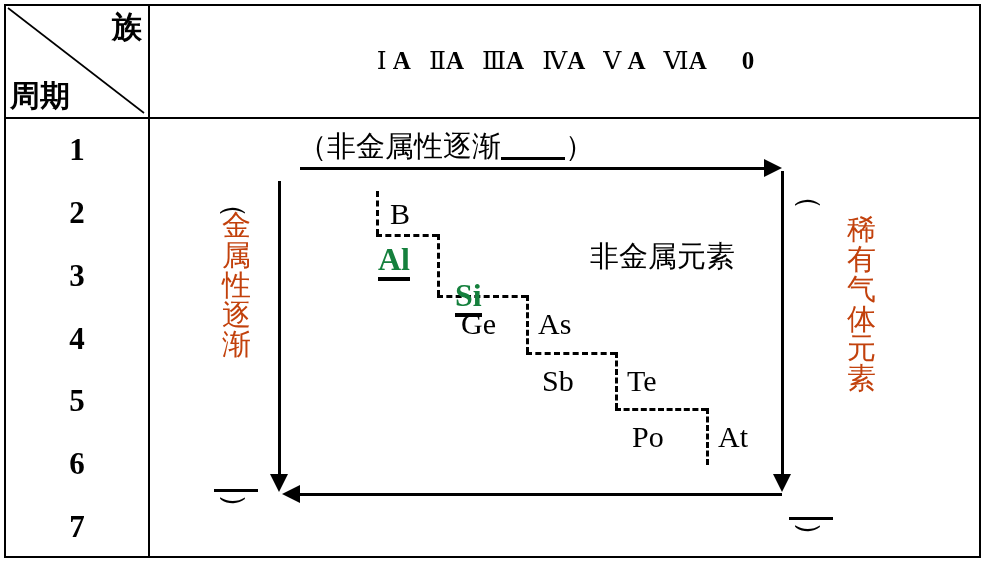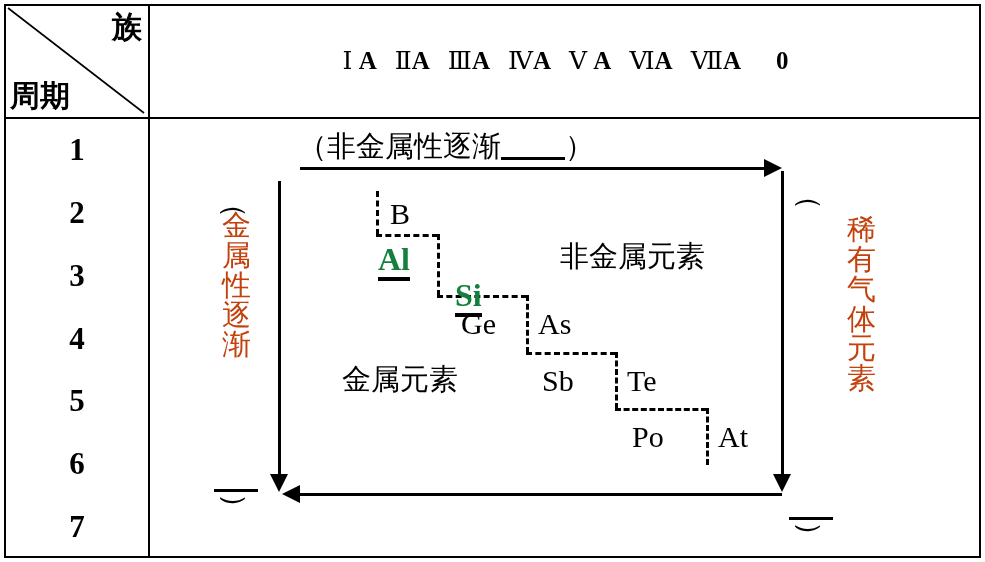--- a/index.html
+++ b/index.html
@@ -272,21 +272,20 @@
   </div>
 
   <div class="groups">
     <div class="groups-inner">
       <span class="grp"><span class="rn">Ⅰ</span>&nbsp;<span class="sub">A</span></span>
       <span class="grp"><span class="rn">Ⅱ</span><span class="sub">A</span></span>
       <span class="grp"><span class="rn">Ⅲ</span><span class="sub">A</span></span>
       <span class="grp"><span class="rn">Ⅳ</span><span class="sub">A</span></span>
       <span class="grp"><span class="rn">Ⅴ</span>&nbsp;<span class="sub">A</span></span>
       <span class="grp"><span class="rn">Ⅵ</span><span class="sub">A</span></span>
-      <span class="grp"><span class="rn">Ⅶ</span><span class="sub">A</span></span>
       <span class="grp zero">0</span>
     </div>
   </div>
 
   <div class="periods">
     <div class="period">1</div>
     <div class="period">2</div>
     <div class="period">3</div>
     <div class="period">4</div>
     <div class="period">5</div>
@@ -317,22 +316,21 @@
     <div class="cap-v" style="left:69px; top:92px;">金属性逐渐</div>
     <div class="blank-v" style="left:64px; top:370px;"></div>
     <div class="paren-rot" style="left:70px; top:374px;">）</div>
 
     <div class="paren-rot" style="left:645px; top:62px;">（</div>
     <div class="blank-v" style="left:639px; top:398px;"></div>
     <div class="paren-rot" style="left:645px; top:402px;">）</div>
 
     <div class="cap-v" style="left:694px; top:96px;">稀有气体元素</div>
 
-    <div class="region-label" style="left:192px; top:246px;">金属元素</div>
-    <div class="region-label" style="left:410px; top:123px;">非金属元素</div>
+    <div class="region-label" style="left:440px; top:123px;">非金属元素</div>
 
     <div class="dash-v" style="left:226px; top:72px;  height:44px;"></div>
     <div class="dash-h" style="left:226px; top:115px; width:62px;"></div>
     <div class="dash-v" style="left:287px; top:115px; height:62px;"></div>
     <div class="dash-h" style="left:287px; top:176px; width:90px;"></div>
     <div class="dash-v" style="left:376px; top:176px; height:58px;"></div>
     <div class="dash-h" style="left:376px; top:233px; width:90px;"></div>
     <div class="dash-v" style="left:465px; top:233px; height:57px;"></div>
     <div class="dash-h" style="left:465px; top:289px; width:92px;"></div>
     <div class="dash-v" style="left:556px; top:289px; height:57px;"></div>

